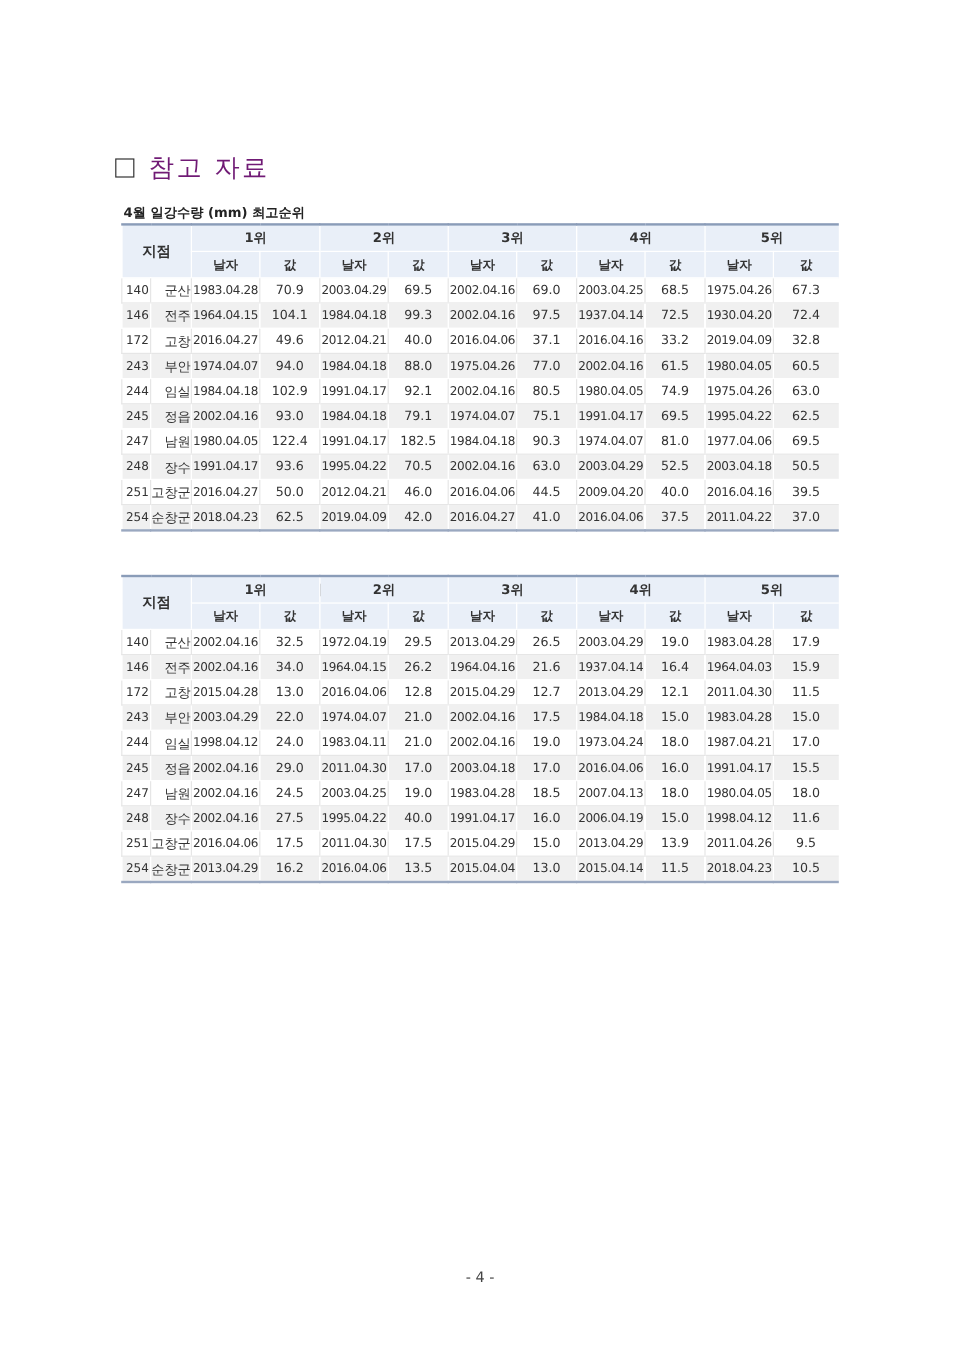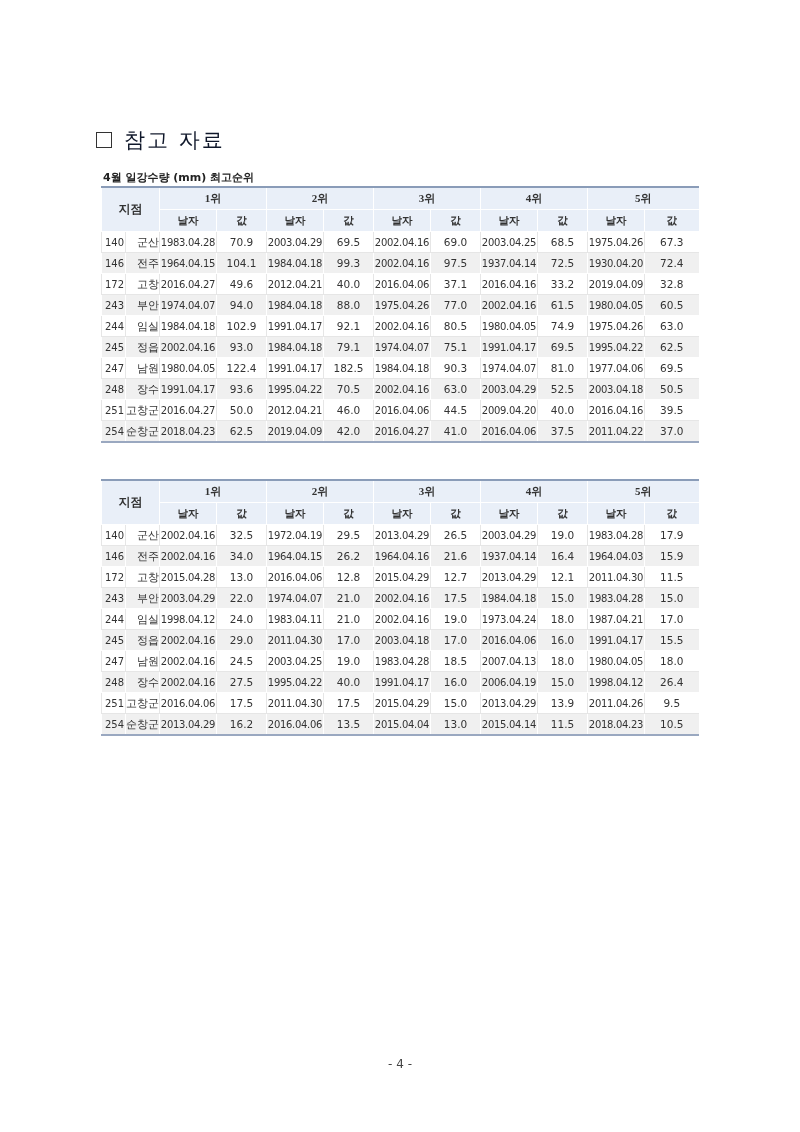--- a/index.html
+++ b/index.html
@@ -1,22 +1,22 @@
 <!DOCTYPE html>
 <html><head>
   <meta charset="utf-8">
   <style>
     html, body { margin: 0; padding: 0; background: #ffffff; }
     body { width: 800px; height: 1132px; position: relative; font-family: "DejaVu Sans", sans-serif; color: #333; }
-    .section-title { position: absolute; left: 96px; top: 126px; display: flex; align-items: center; font-family: "DejaVu Serif", serif; font-size: 21px; color: #0f172a; letter-spacing: 2px; }
+    .section-title { position: absolute; left: 96px; top: 126px; display: flex; align-items: center; font-family: "DejaVu Serif", serif; font-size: 21px; color: #701a75; letter-spacing: 2px; }
     .checkbox { width: 16px; height: 16px; border: 1.5px solid #333; margin-right: 12px; box-sizing: border-box; }
     .table-title { position: absolute; left: 103px; font-size: 11px; font-weight: bold; color: #222; }
     .data-table { position: absolute; left: 101px; width: 597px; border-collapse: collapse; table-layout: fixed; font-size: 10.5px; border-top: 2px solid #8a9cb8; border-bottom: 2px solid #9aa8c0; }
     .data-table th { background: #e9eff8; color: #333; font-weight: bold; height: 21px; padding: 0; border-left: 1px solid #ffffff; border-bottom: 1px solid #ffffff; }
-    .data-table th.rank { font-weight: bold; font-size: 11px; font-family: Liberation Serif, serif; }
+    .data-table th.rank { font-weight: bold; font-size: 11px; }
     .data-table th.station-head { font-weight: bold; font-size: 12px; }
     .data-table td { height: 20px; padding: 0; text-align: center; border-left: 1px solid #ffffff; border-bottom: 1px solid #ffffff; white-space: nowrap; overflow: hidden; }
     .data-table tr.odd td { background: #ffffff; }
     .data-table tr.even td { background: #f0f0f0; }
     .data-table tr.odd td { border-left-color: #e6e6e6; border-bottom-color: #e6e6e6; }
     .data-table td.code { text-align: center; padding-left: 2px; font-size: 10px; }
     .data-table td.name { font-size: 11px; text-align: right; }
     .data-table td.date { font-size: 10px; letter-spacing: -0.3px; }
     .page-number { position: absolute; left: 0; width: 800px; top: 1057px; text-align: center; font-size: 12px; color: #444; }
   </style>
@@ -352,21 +352,21 @@
         <td class="name">장수</td>
         <td class="date">2002.04.16</td>
         <td class="val">27.5</td>
         <td class="date">1995.04.22</td>
         <td class="val">40.0</td>
         <td class="date">1991.04.17</td>
         <td class="val">16.0</td>
         <td class="date">2006.04.19</td>
         <td class="val">15.0</td>
         <td class="date">1998.04.12</td>
-        <td class="val">26.4</td>
+        <td class="val">11.6</td>
       </tr>
       <tr class="odd">
         <td class="code">251</td>
         <td class="name">고창군</td>
         <td class="date">2016.04.06</td>
         <td class="val">17.5</td>
         <td class="date">2011.04.30</td>
         <td class="val">17.5</td>
         <td class="date">2015.04.29</td>
         <td class="val">15.0</td>

